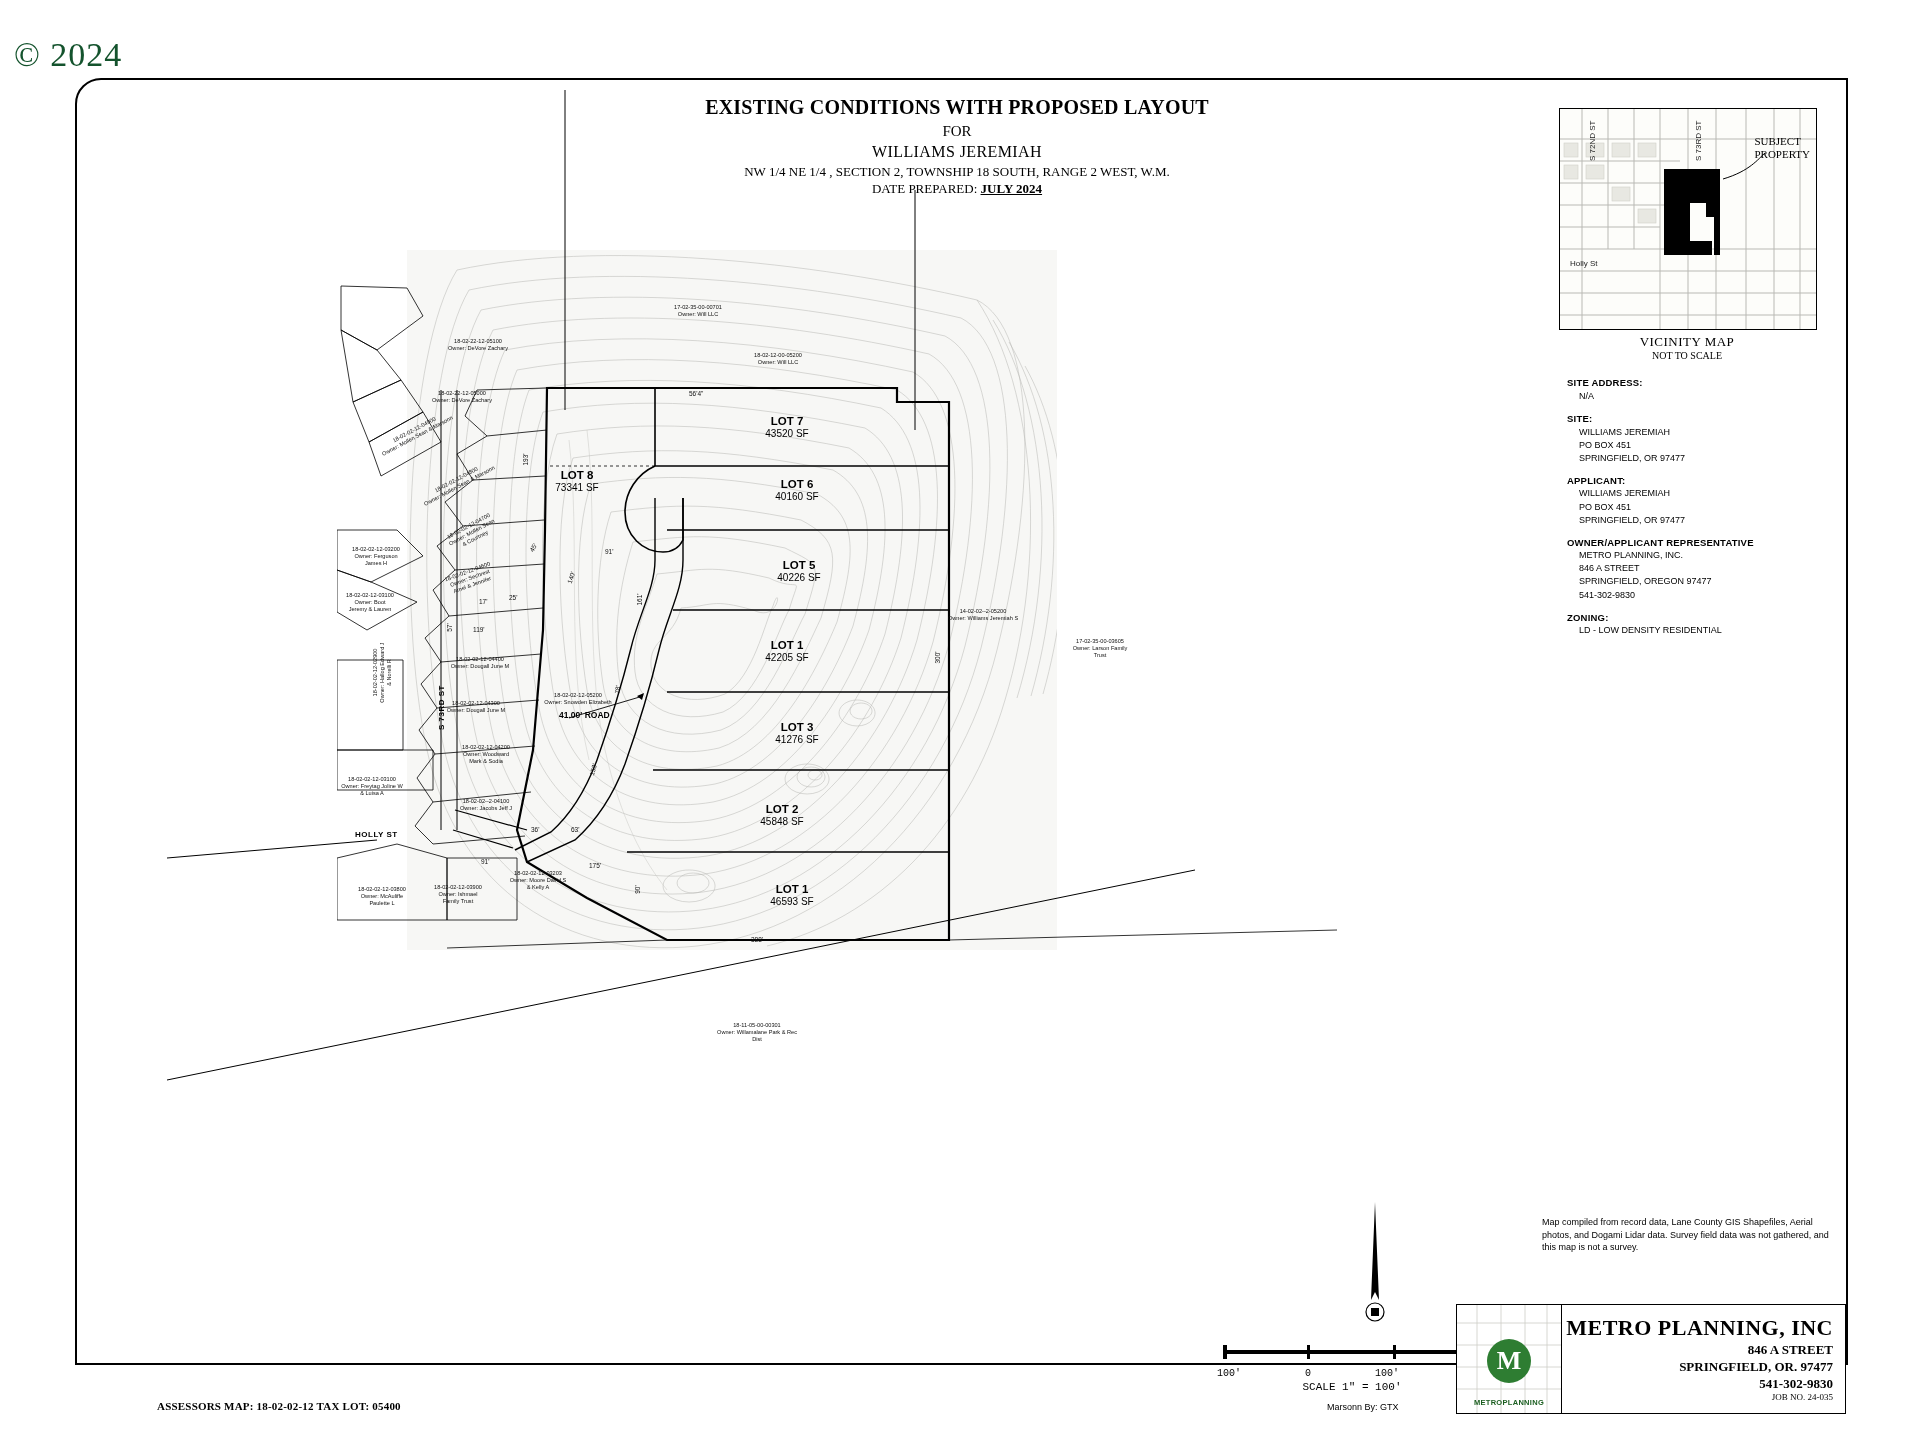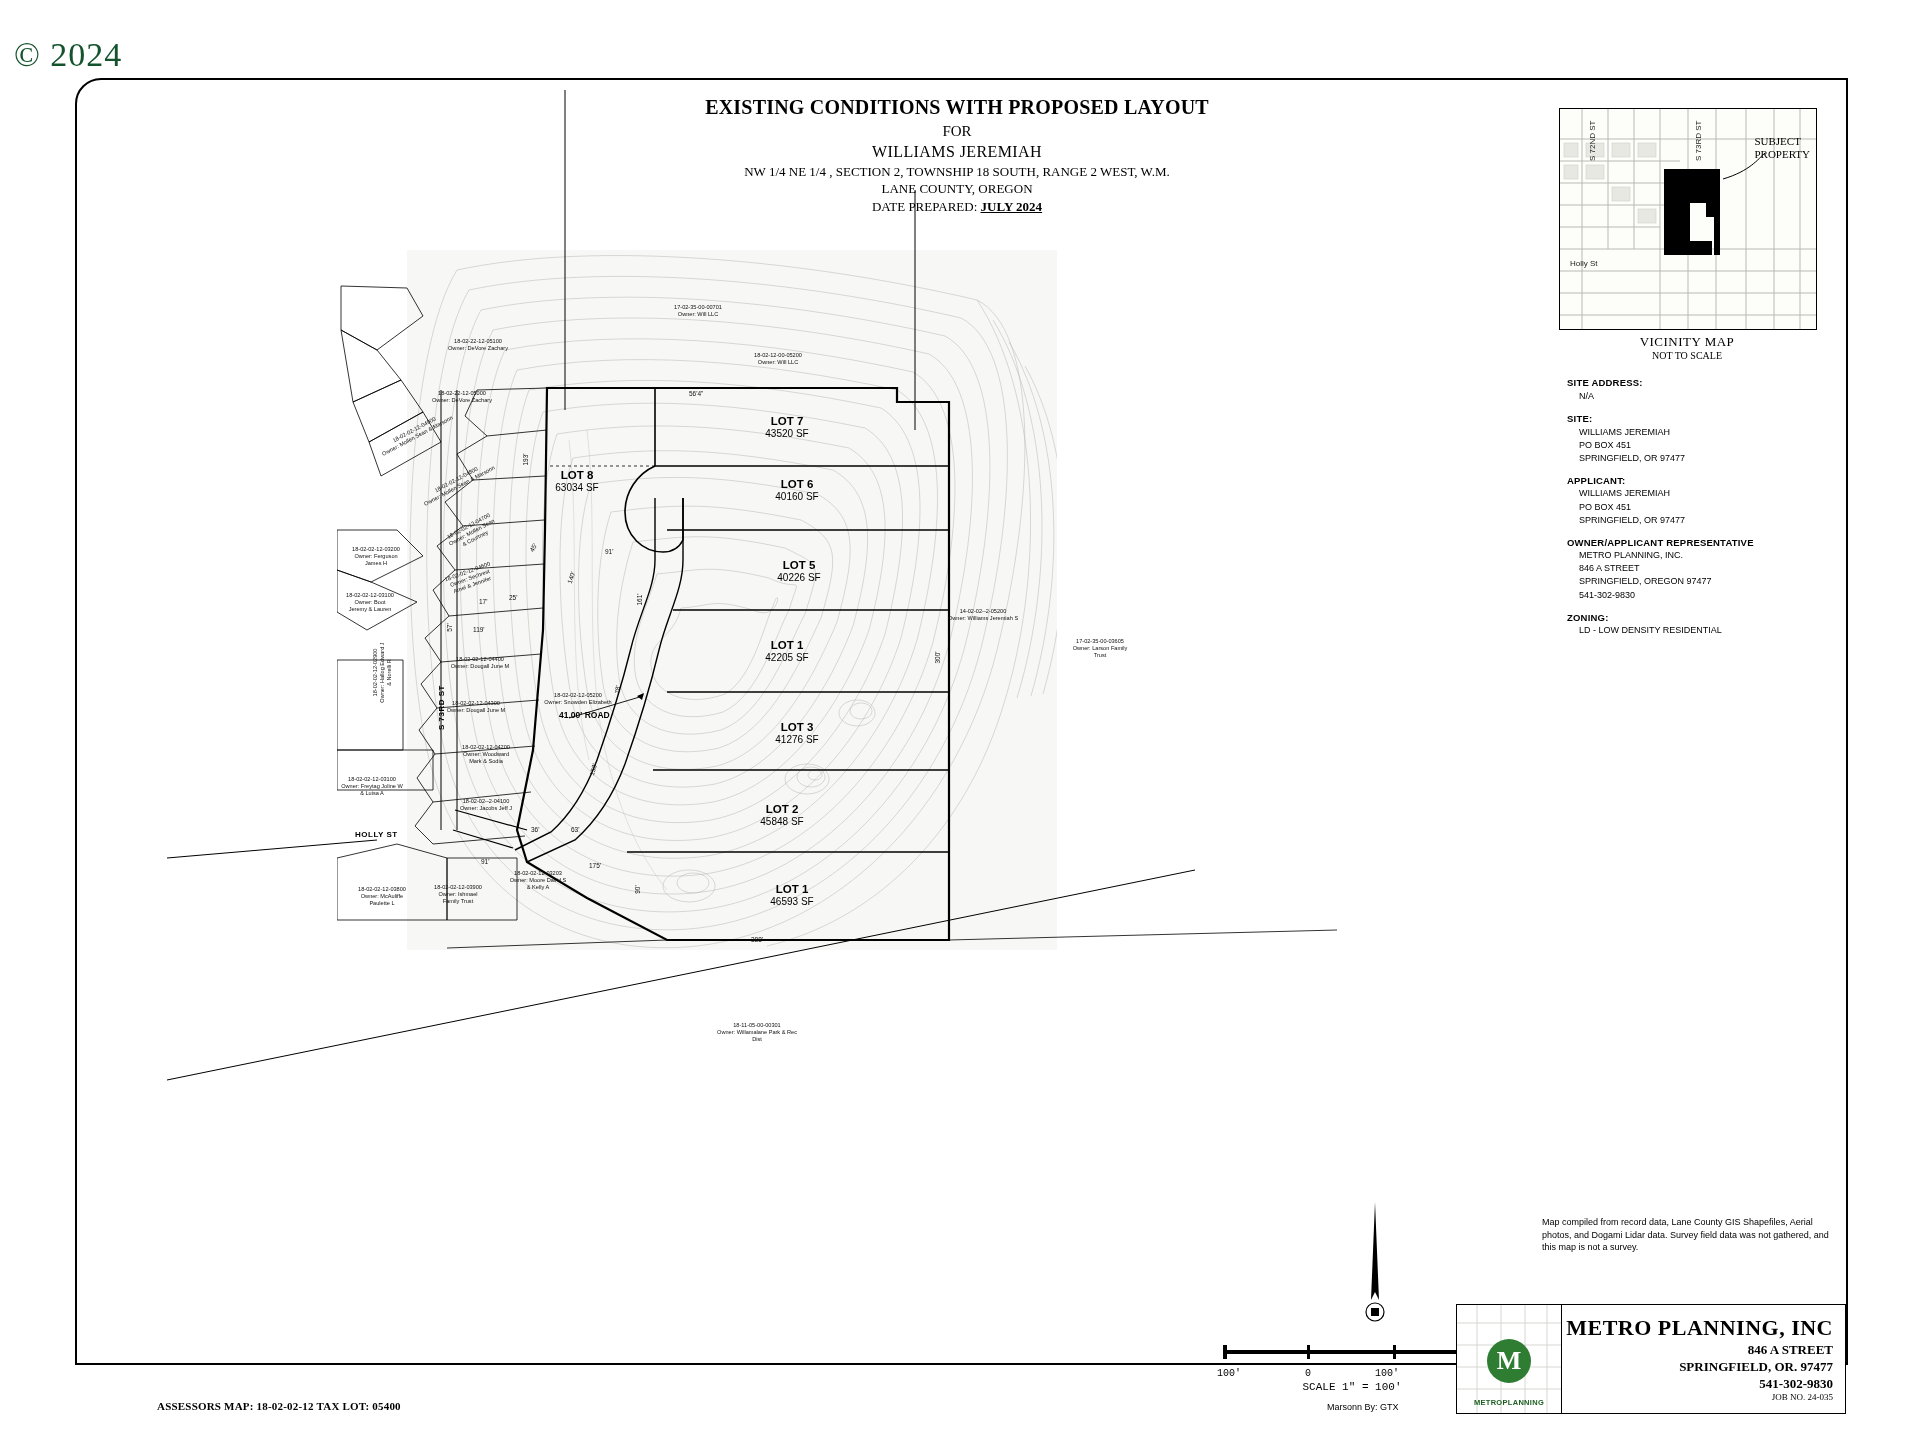--- a/index.html
+++ b/index.html
@@ -281,21 +281,20 @@
 
 <div class="copyright">© 2024</div>
 
 <div class="sheet">
 
   <div class="title-block">
     <div class="title-main">EXISTING CONDITIONS WITH PROPOSED LAYOUT</div>
     <div class="title-for">FOR</div>
     <div class="title-name">WILLIAMS JEREMIAH</div>
     <div class="title-legal">NW 1/4  NE 1/4 , SECTION 2, TOWNSHIP 18 SOUTH, RANGE 2 WEST, W.M.</div>
-    <div class="title-county">LANE COUNTY, OREGON</div>
     <div class="title-date">
       <span>DATE PREPARED:</span>
       <u>JULY 2024</u>
     </div>
   </div>
 
   <div class="vicinity">
     <svg width="256" height="220">
       <rect x="0" y="0" width="256" height="220" fill="#fdfdfa"></rect>
       <g class="vic-roads" stroke="#c3c3bd" stroke-width="1" fill="none">
@@ -506,21 +505,21 @@
     <div class="lot-label" style="left:410px; top:247px; width:100px;">
       <div class="nm">LOT 6</div>
       <div class="sf">40160 SF</div>
     </div>
     <div class="lot-label" style="left:400px; top:184px; width:100px;">
       <div class="nm">LOT 7</div>
       <div class="sf">43520 SF</div>
     </div>
     <div class="lot-label" style="left:190px; top:238px; width:100px;">
       <div class="nm">LOT 8</div>
-      <div class="sf">63034 SF</div>
+      <div class="sf">73341 SF</div>
     </div>
 
     <div class="road-label" style="left:222px; top:480px;">41.00' ROAD</div>
 
     <div class="street" style="left:100px; top:500px; transform:rotate(-90deg); transform-origin:left top; white-space:nowrap;">S 73RD ST</div>
     <div class="street" style="left:18px; top:600px; white-space:nowrap;">HOLLY ST</div>
 
     <div class="parcel-note" style="left:318px; top:74px;">17-02-35-00-00701<br>Owner: Will LLC</div>
     <div class="parcel-note" style="left:398px; top:122px;">18-02-12-00-05200<br>Owner: Will LLC</div>
     <div class="parcel-note" style="left:98px; top:108px;">18-02-22-12-05100<br>Owner: DeVore Zachary</div>

